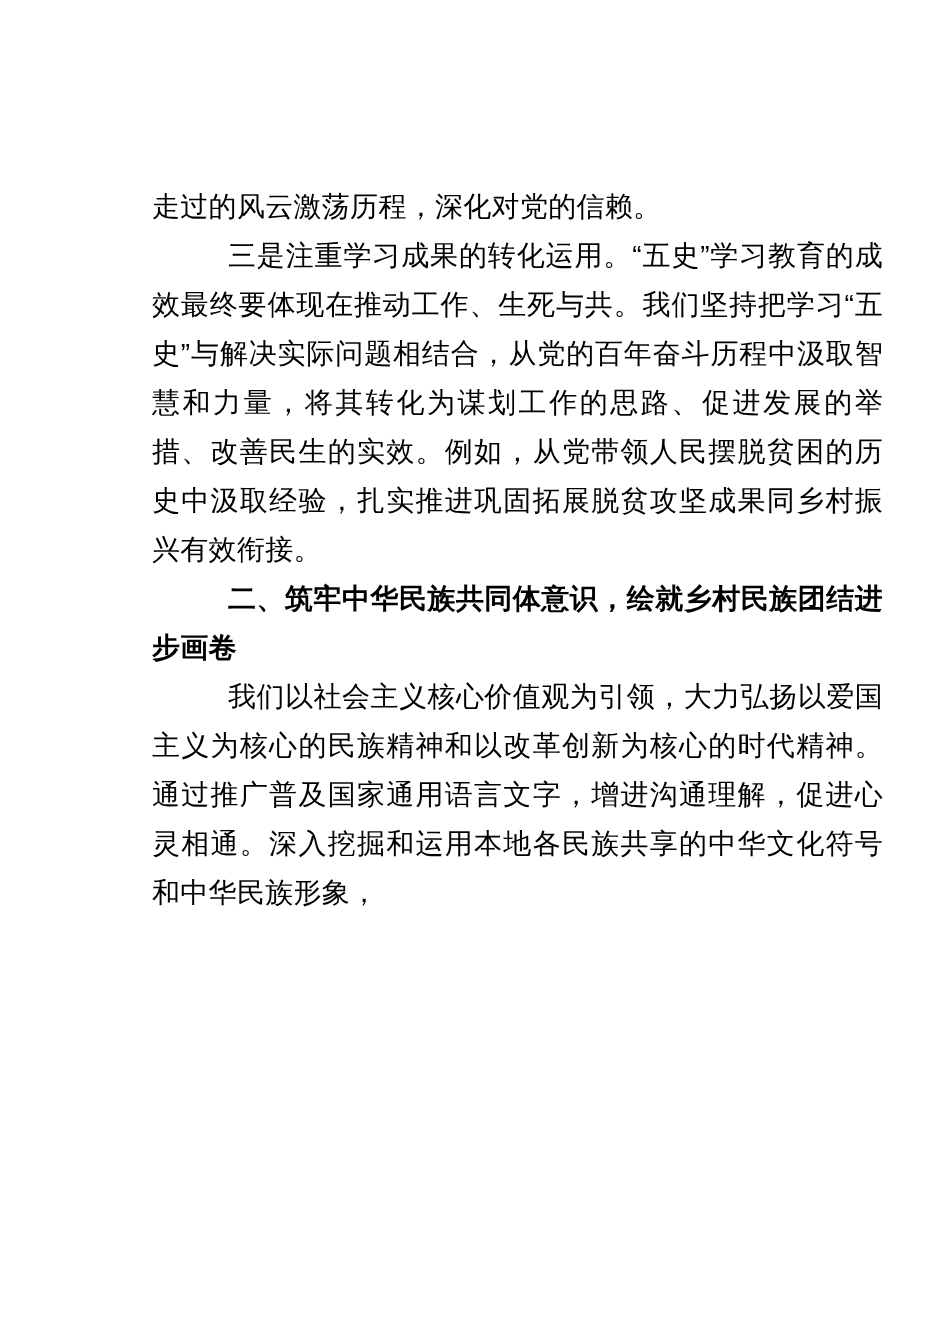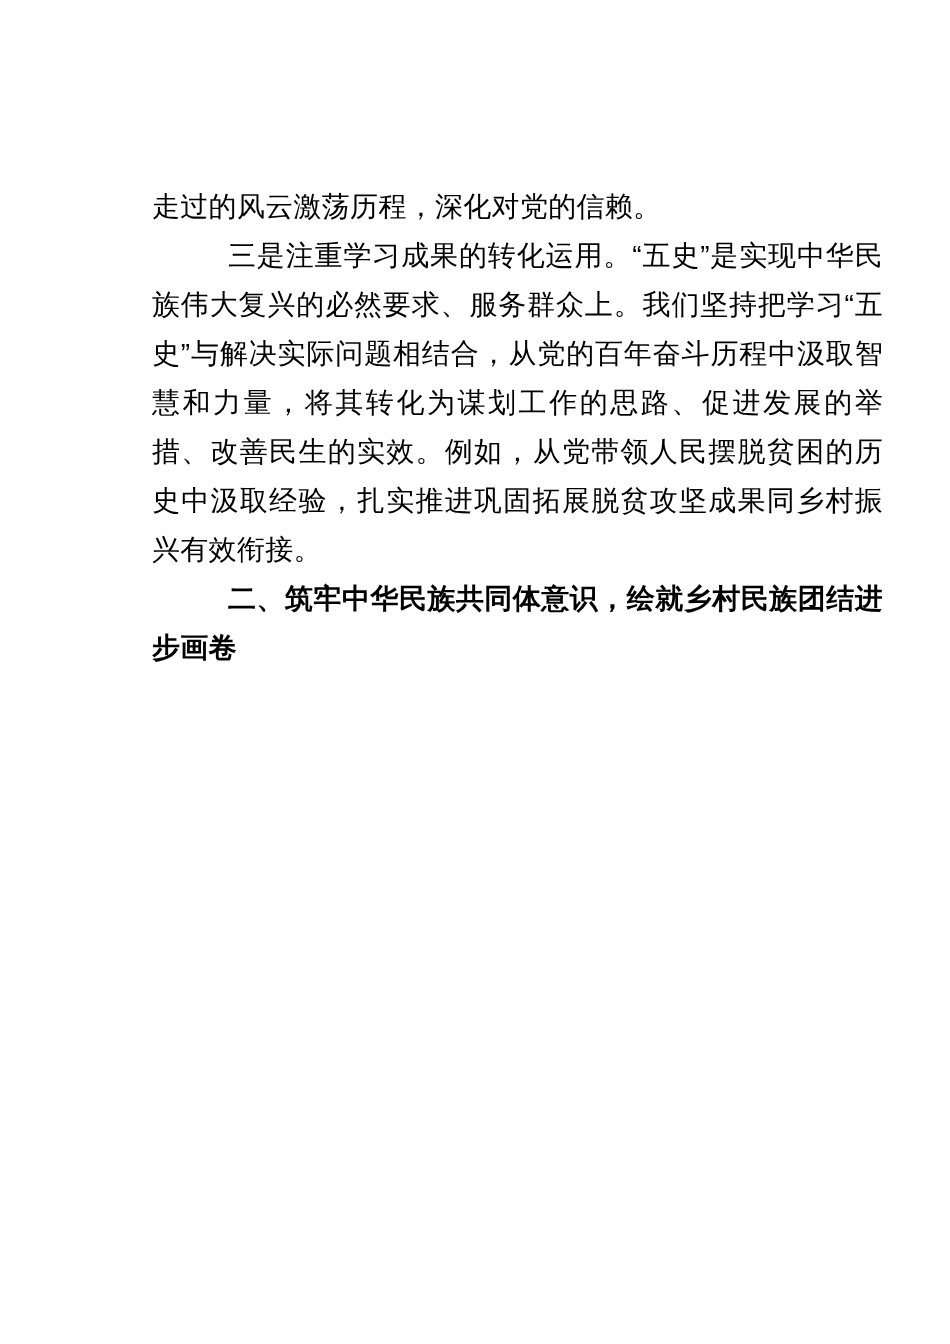--- a/index.html
+++ b/index.html
@@ -41,16 +41,17 @@
   .para.heading {
     font-weight: 700;
   }
 </style>
 </head>
 <body>
 
 <div class="page">
   <div class="doc-body">
     <p class="para">走过的风云激荡历程，深化对党的信赖。</p>
-    <p class="para indent">三是注重学习成果的转化运用。“五史”是实现中华民族伟大复兴的必然要求、服务群众上。我们坚持把学习“五史”与解决实际问题相结合，从党的百年奋斗历程中汲取智慧和力量，将其转化为谋划工作的思路、促进发展的举措、改善民生的实效。例如，从党带领人民摆脱贫困的历史中汲取经验，扎实推进巩固拓展脱贫攻坚成果同乡村振兴有效衔接。</p>
+    <p class="para indent">三是注重学习成果的转化运用。“五史”学习教育的成效最终要体现在推动工作、生死与共。我们坚持把学习“五史”与解决实际问题相结合，从党的百年奋斗历程中汲取智慧和力量，将其转化为谋划工作的思路、促进发展的举措、改善民生的实效。例如，从党带领人民摆脱贫困的历史中汲取经验，扎实推进巩固拓展脱贫攻坚成果同乡村振兴有效衔接。</p>
     <p class="para indent heading">二、筑牢中华民族共同体意识，绘就乡村民族团结进步画卷</p>
+    <p class="para indent">我们以社会主义核心价值观为引领，大力弘扬以爱国主义为核心的民族精神和以改革创新为核心的时代精神。通过推广普及国家通用语言文字，增进沟通理解，促进心灵相通。深入挖掘和运用本地各民族共享的中华文化符号和中华民族形象，</p>
   </div>
 </div>
 
 </body></html>

